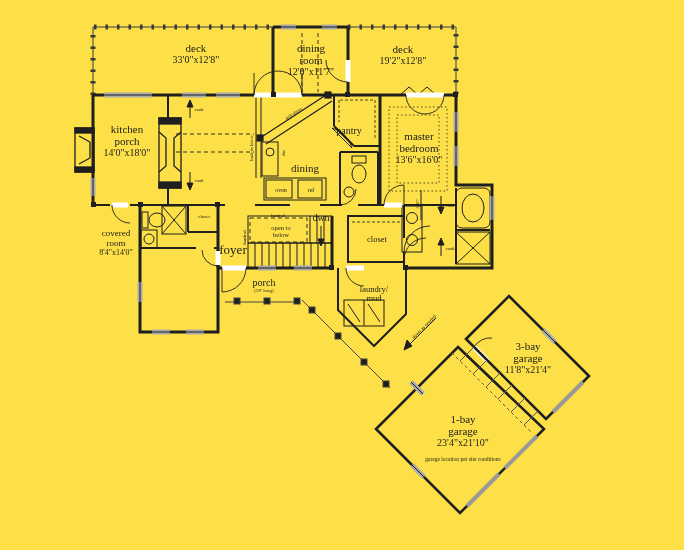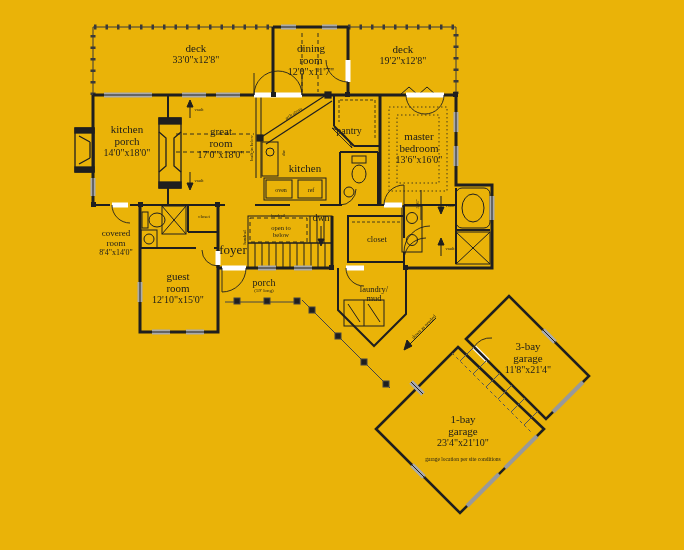--- a/index.html
+++ b/index.html
@@ -1,16 +1,16 @@
 <!DOCTYPE html>
 <html><head>
 <meta charset="utf-8">
 <style>
   html,body{margin:0;padding:0;background:#fff;}
-  #plan{position:relative;width:684px;height:550px;background:#eab308;overflow:hidden;
+  #plan{position:relative;width:684px;height:550px;background:#fde047;overflow:hidden;
         font-family:"Liberation Serif",serif;color:#1b1b1b;}
   #plan svg{position:absolute;left:0;top:0;}
   .lbl{position:absolute;transform:translate(-50%,-50%);text-align:center;line-height:1.1;
        color:#1b1b1b;white-space:normal;}
   .nm{display:block;margin:0 auto;font-size:11px;}
   .dm{display:block;white-space:nowrap;font-size:10px;}
   .tiny{font-size:5px;white-space:nowrap;line-height:1;}
   .rot90{transform:translate(-50%,-50%) rotate(-90deg);}
   .rot45{transform:translate(-50%,-50%) rotate(-45deg);}
   .rot33{transform:translate(-50%,-50%) rotate(-33deg);}
@@ -267,44 +267,36 @@
     <span class="dm">12'0"x11'7"</span>
   </div>
   <div class="lbl" style="left:403px;top:55px">
     <span class="nm">deck</span>
     <span class="dm">19'2"x12'8"</span>
   </div>
   <div class="lbl" style="left:127px;top:141px">
     <span class="nm" style="width:44px">kitchen porch</span>
     <span class="dm">14'0"x18'0"</span>
   </div>
-  <div class="lbl" style="left:221px;top:143px">
-    <span class="nm" style="width:36px">great room</span>
-    <span class="dm">17'0"x18'0"</span>
-  </div>
   <div class="lbl" style="left:305px;top:168px">
-    <span class="nm">kitchen</span>
+    <span class="nm">dining</span>
   </div>
   <div class="lbl" style="left:349px;top:130px">
     <span class="nm" style="font-size:10px">pantry</span>
   </div>
   <div class="lbl" style="left:419px;top:148px">
     <span class="nm" style="width:56px">master bedroom</span>
     <span class="dm">13'6"x16'0"</span>
   </div>
   <div class="lbl" style="left:116px;top:243px">
     <span class="nm" style="width:44px;font-size:9px">covered room</span>
     <span class="dm" style="font-size:8px">8'4"x14'0"</span>
   </div>
   <div class="lbl" style="left:233px;top:250px">
     <span class="nm" style="font-size:13px">foyer</span>
-  </div>
-  <div class="lbl" style="left:178px;top:288px">
-    <span class="nm" style="width:38px">guest room</span>
-    <span class="dm">12'10"x15'0"</span>
   </div>
   <div class="lbl" style="left:264px;top:285px">
     <span class="nm" style="font-size:10px">porch</span>
     <span class="dm" style="font-size:5px">(59' long)</span>
   </div>
   <div class="lbl" style="left:377px;top:240px">
     <span class="nm" style="font-size:8.5px">closet</span>
   </div>
   <div class="lbl" style="left:374px;top:294px">
     <span class="nm" style="width:34px;font-size:8.5px">laundry/ mud</span>

